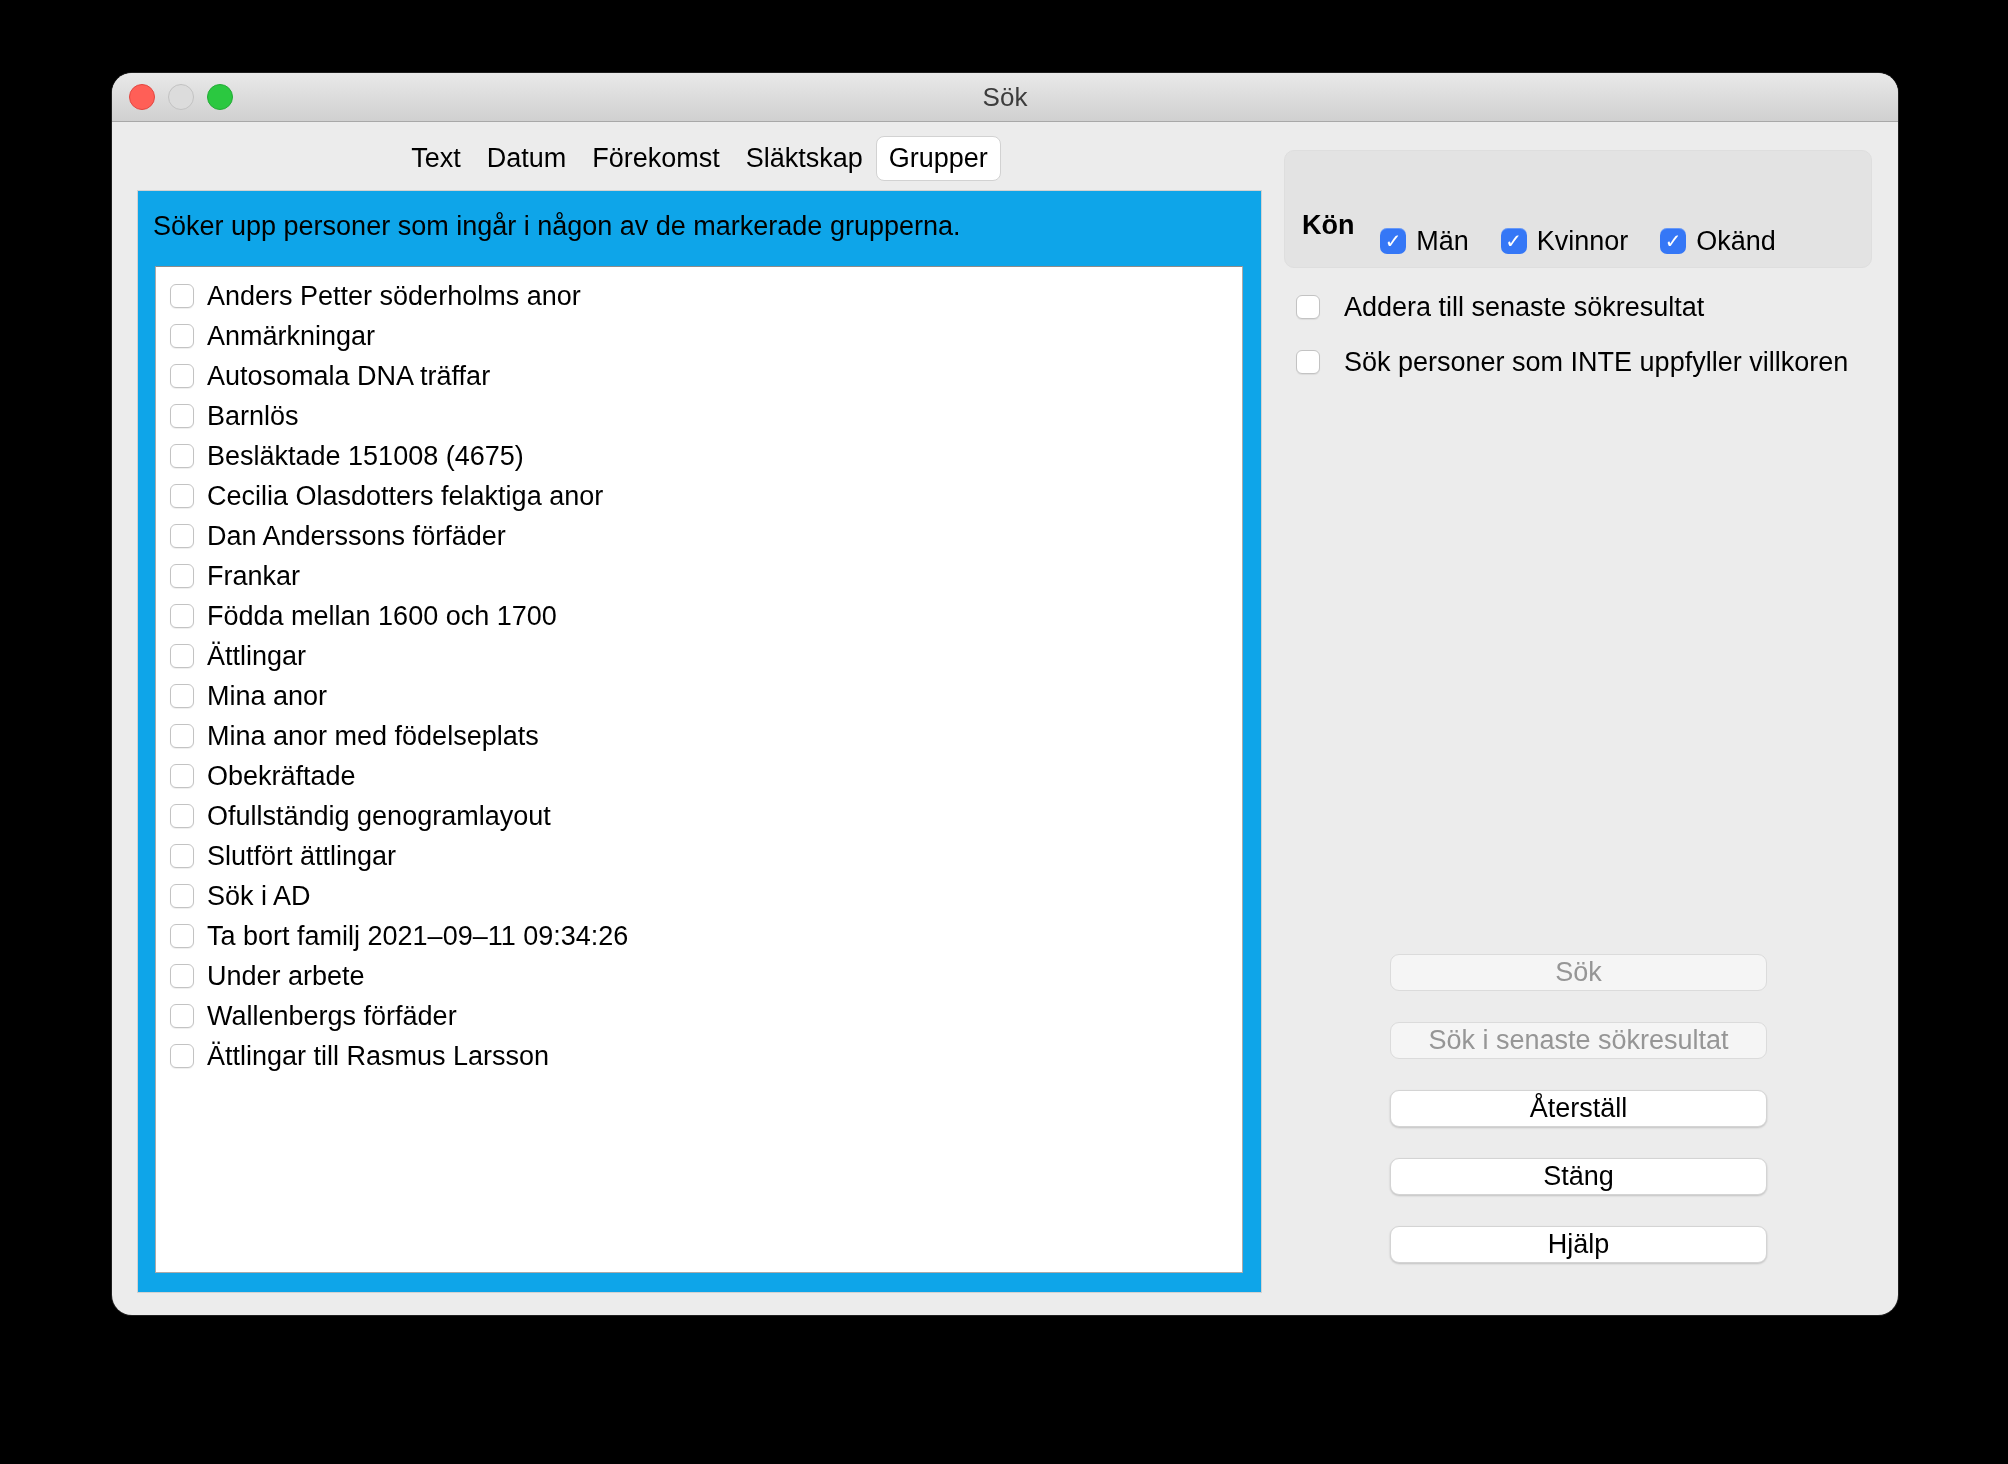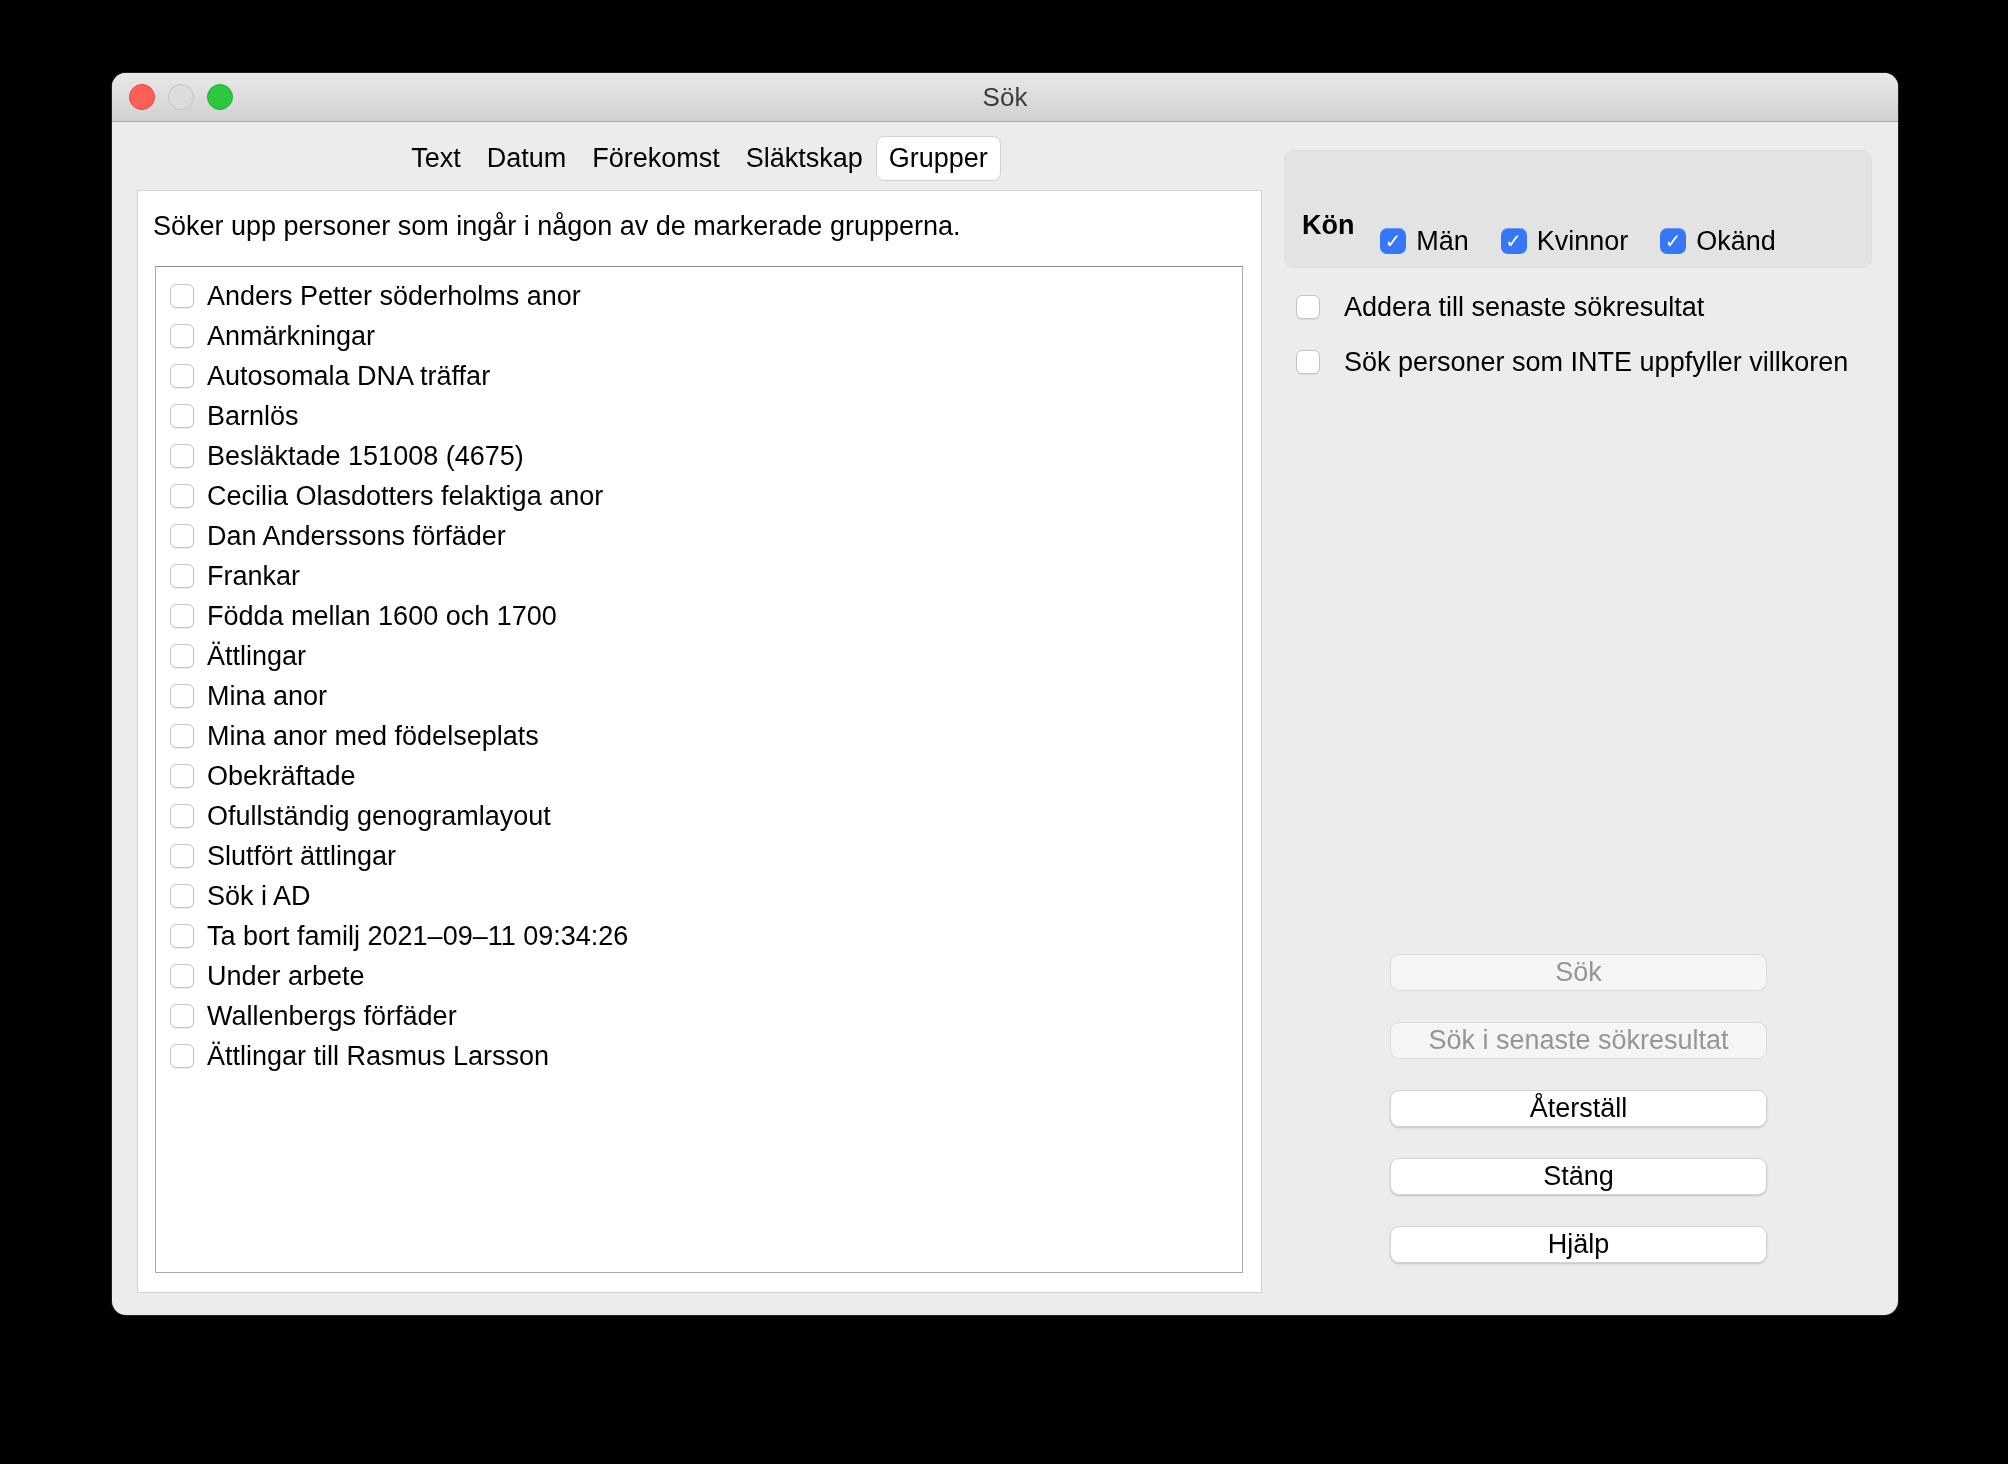--- a/index.html
+++ b/index.html
@@ -6,21 +6,21 @@
   body {
     width:2008px; height:1464px;
     background:#000;
     font-family:"Liberation Sans", "DejaVu Sans", sans-serif;
     position:relative;
     overflow:hidden;
     -webkit-font-smoothing:antialiased;
   }
   .window {
     position:absolute; left:112px; top:73px; width:1786px; height:1242px;
-    background:#ececec; border-radius:14px; overflow:hidden;
+    background:#ececec; border-radius:20px; overflow:hidden;
     box-shadow:0 0 0 1px rgba(255,255,255,0.12), 0 24px 70px rgba(0,0,0,0.6);
   }
   .titlebar {
     position:absolute; left:0; top:0; right:0; height:48px;
     background:linear-gradient(#e9e9e9,#d0d0d0);
     border-bottom:1px solid #a8a8a8;
   }
   .titlebar .title {
     line-height:48px; text-align:center; font-size:26px; font-weight:500; color:#3c3c3c;
   }
@@ -37,21 +37,21 @@
   }
   .tab {
     font-size:27px; color:#000; padding:6px 12px; border-radius:8px;
     border:1px solid transparent; white-space:nowrap;
   }
   .tab.selected { background:#fff; border-color:#d2d2d2; }
 
   
   .panel {
     position:absolute; left:25px; top:117px; width:1125px; height:1103px;
-    border:1px solid #d2d2d2; box-sizing:border-box; background:#ffffff;
+    border:1px solid #d2d2d2; box-sizing:border-box; background:#0ea5e9;
   }
   .desc { position:absolute; left:15px; top:20px; font-size:27px; color:#000; white-space:nowrap; }
   .grouplist {
     position:absolute; left:17px; top:75px; width:1088px; height:1007px;
     background:#fff; border:1px solid #aaa; border-top-color:#8c8c8c;
     box-sizing:border-box; padding-top:9px; overflow:hidden;
   }
   .grow { height:40px; display:flex; align-items:center; gap:13px; padding-left:14px; }
   .cb {
     width:24px; height:24px; box-sizing:border-box; flex:none;

